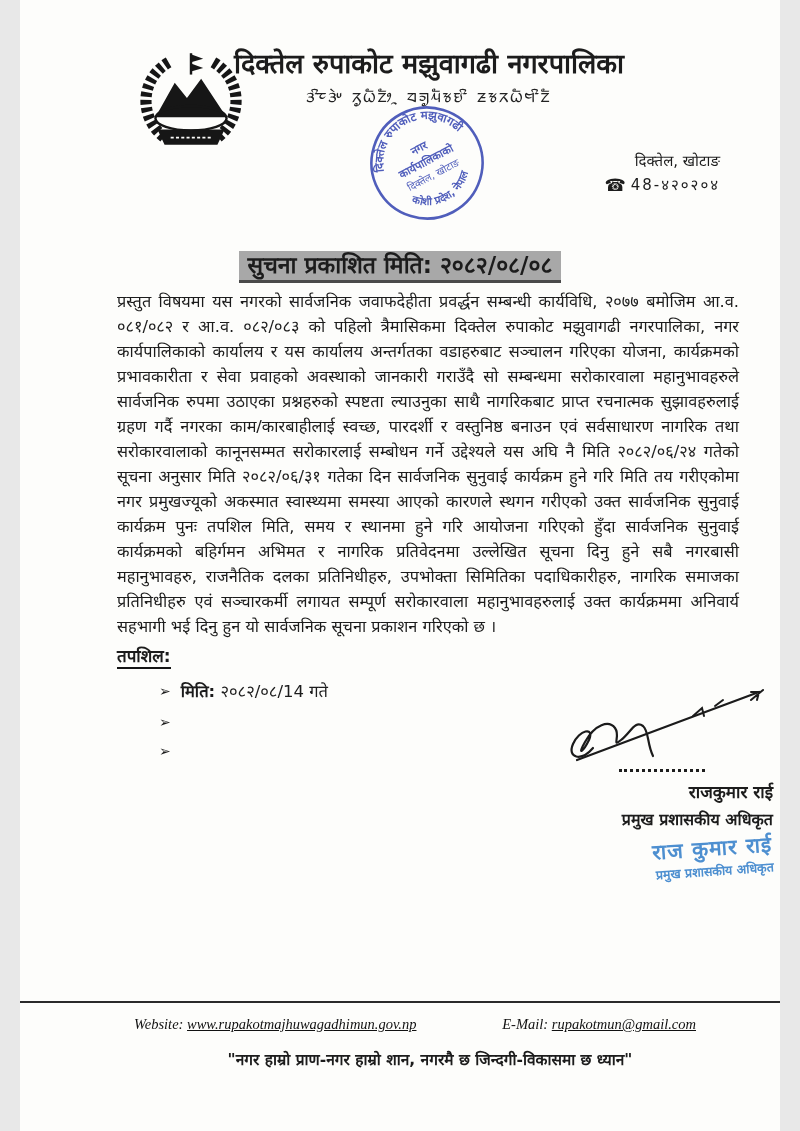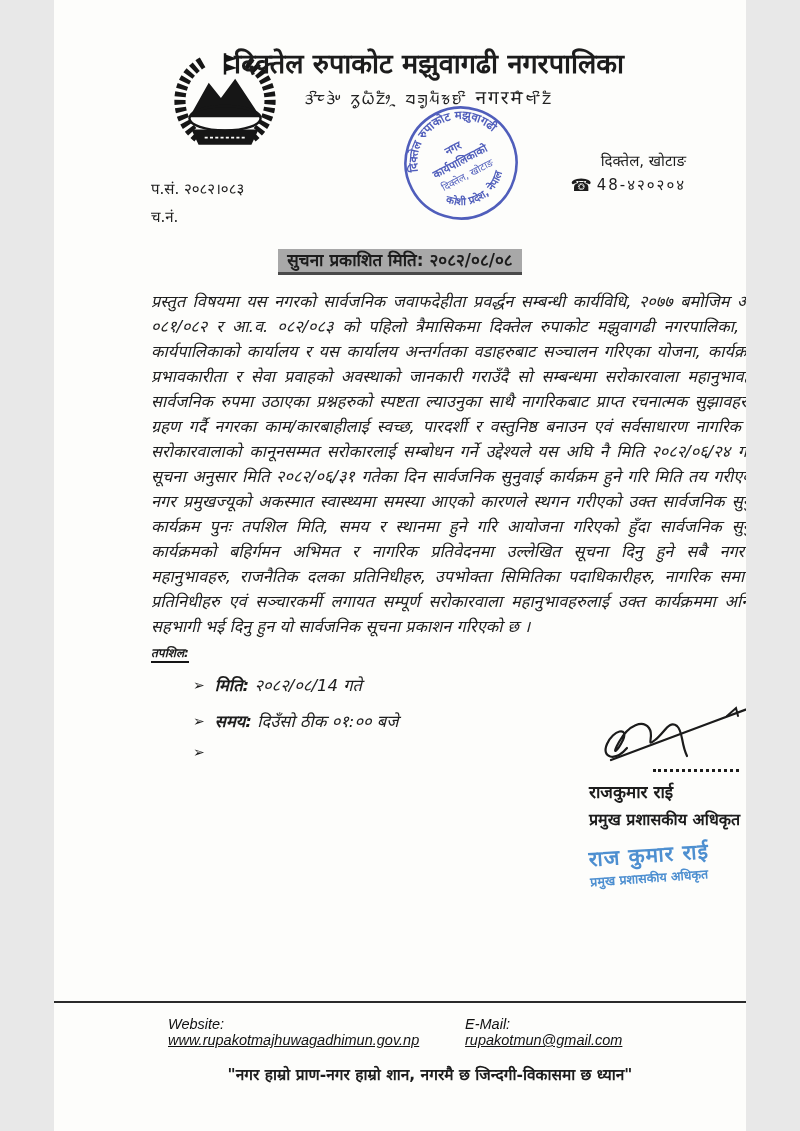--- a/index.html
+++ b/index.html
@@ -1,17 +1,17 @@
 <!DOCTYPE html>
 <html><head>
 <meta charset="utf-8">
 <style>
   html,body { margin:0; padding:0; background:#e8e8e8; }
   .page {
-    position:relative; width:692px; height:1131px; margin:0 auto;
+    position:relative; width:760px; height:1131px; margin:0 auto;
     background:#fdfdfb; color:#1c1c1c; overflow:hidden;
     font-family:"DejaVu Sans","Liberation Sans",sans-serif;
   }
 
   
   .logo { position:absolute; left:110px; top:50px; width:122px; height:102px; }
   .header-text { position:absolute; top:48px; left:0; width:100%; box-sizing:border-box;
                  padding-left:58px; text-align:center; }
   .muni-name  { font-size:27px; font-weight:bold; margin:0; line-height:1.15; }
   .kirat-line { font-size:19px; margin-top:5px; letter-spacing:2px; color:#222; }
@@ -22,48 +22,48 @@
 
   .meta-left  { position:absolute; left:97px;  top:176px; font-size:15px; line-height:1.85; }
   .meta-right { position:absolute; right:60px; top:150px; font-size:15px; text-align:right; line-height:1.5; }
   .phone-row  { display:flex; align-items:center; gap:5px; justify-content:flex-end; letter-spacing:2px; }
   .phone-icon { font-size:17px; letter-spacing:0; }
 
   
   .notice-title { position:absolute; top:214px; left:0; width:100%; text-align:center; }
   .notice-title span { font-size:21px; font-weight:bold; border-bottom:2.5px solid #151515; padding:0 5px 2px; }
   .published { position:absolute; top:248px; left:0; width:100%; text-align:center; }
-  .published span { font-size:17px; font-weight:bold; background:#a8a8a8; border-bottom:3px solid #4a4a4a;
+  .published span { font-size:23px; font-weight:bold; background:#a8a8a8; border-bottom:3px solid #4a4a4a;
                     padding:1px 9px 2px; }
 
   
-  .main { position:absolute; top:289px; left:97px; width:622px;font-style:italic; }
+  .main { position:absolute; top:289px; left:97px; width:622px; }
   .body-text { font-size:16.3px; line-height:25px; text-align:justify; margin:0; }
-  .details-heading { display:inline-block; font-size:12px; font-weight:bold; border-bottom:2px solid #151515; margin-top:5px; }
+  .details-heading { display:inline-block; font-size:17px; font-weight:bold; border-bottom:2px solid #151515; margin-top:5px; }
   .details-sub { font-size:17px; font-weight:bold; margin-top:7px; }
   .details-list { margin:10px 0 0 0; padding:0; list-style:none; }
   .details-list li { display:flex; align-items:baseline; gap:10px; margin:0 0 13px 42px; font-size:16.5px; }
   .bullet { font-size:14px; position:relative; top:-1px; }
   .detail-label { font-weight:bold; }
 
   
-  .signature { position:absolute; left:535px; top:686px; width:218px; text-align:left; }
+  .signature { position:absolute; left:535px; top:686px; width:218px; text-align:right; }
   .sig-svg { display:block; width:218px; height:86px; }
   .dotline { width:86px; margin:-3px 0 0 64px; border-bottom:3px dotted #1d1d1d; }
   .sig-name { font-size:17px; font-weight:bold; margin-top:8px; }
   .sig-role { font-size:16px; font-weight:bold; margin-top:5px; }
   .sig-stamp { margin-top:7px; transform:rotate(-4deg); color:#3f86cd; }
   .sig-stamp-name { font-size:21px; font-weight:bold; letter-spacing:1px; opacity:.92; }
   .sig-stamp-role { font-size:12.5px; font-weight:bold; margin-top:1px; opacity:.92; }
 
   
   .footer { position:absolute; left:0; right:0; top:1001px; border-top:2.5px solid #2b2b2b;
             padding:13px 84px 0 114px; }
   .footer-row { display:flex; justify-content:space-between; align-items:baseline;
-                font-family:Liberation Sans, sans-serif; font-style:italic; font-size:14.5px; color:#111; }
+                font-family:Liberation Serif, serif; font-style:italic; font-size:14.5px; color:#111; }
   .footer-row a { color:#111; text-decoration:underline; }
   .tagline { text-align:center; font-weight:bold; font-size:15.5px; margin-top:15px; padding-left:30px; }
 </style>
 </head>
 <body>
 
 <div class="page">
 
   <svg class="logo" viewBox="0 0 120 100" aria-hidden="true">
     <path d="M38,12 C10,28 8,66 34,86" stroke="#161616" stroke-width="11" fill="none" stroke-dasharray="4.5 3"></path>
@@ -72,44 +72,40 @@
     <path d="M60,4 l12,4.5 l-12,3.5 z" fill="#161616"></path>
     <path d="M60,13 l12,4.5 l-12,3.5 z" fill="#161616"></path>
     <path d="M25,66 L44,32 L56,47 L70,28 L95,66 Z" fill="#161616"></path>
     <ellipse cx="60" cy="67" rx="35" ry="12" fill="none" stroke="#161616" stroke-width="2.4"></ellipse>
     <path d="M27,78 L93,78 L86,93 L34,93 Z" fill="#161616"></path>
     <line x1="40" y1="86" x2="80" y2="86" stroke="#fdfdfb" stroke-width="1.6" stroke-dasharray="3 2.2"></line>
   </svg>
 
   <div class="header-text">
     <div class="muni-name">दिक्तेल रुपाकोट मझुवागढी नगरपालिका</div>
-    <div class="kirat-line">ᤋᤡᤰᤋᤧᤸ ᤖᤢᤐᤠᤁᤥᤳ ᤔᤈᤢᤘᤠᤃᤎᤡ नगरमᤠᤗᤡᤁᤠ</div>
+    <div class="kirat-line">ᤋᤡᤰᤋᤧᤸ ᤖᤢᤐᤠᤁᤥᤳ ᤔᤈᤢᤘᤠᤃᤎᤡ ᤏᤃᤖᤐᤠᤗᤡᤁᤠ</div>
   </div>
 
   <svg class="round-stamp" viewBox="0 0 118 118" aria-hidden="true">
     <circle cx="59" cy="59" r="55.5" fill="none" stroke="#2b3cae" stroke-width="2.6"></circle>
     <defs>
       <path id="arcTop" d="M 15,59 A 44,44 0 0 1 103,59" fill="none"></path>
       <path id="arcBot" d="M 17,59 A 42,42 0 0 0 101,59" fill="none"></path>
     </defs>
     <text font-size="11.5" fill="#2b3cae" font-weight="bold">
       <textPath href="#arcTop" startOffset="50%" text-anchor="middle">दिक्तेल रुपाकोट मझुवागढी</textPath>
     </text>
     <text font-size="10.5" fill="#2b3cae" font-weight="bold">
       <textPath href="#arcBot" startOffset="50%" text-anchor="middle">कोशी प्रदेश, नेपाल</textPath>
     </text>
     <text x="59" y="46" font-size="11" fill="#2b3cae" text-anchor="middle" font-weight="bold">नगर</text>
     <text x="59" y="61" font-size="11" fill="#2b3cae" text-anchor="middle" font-weight="bold">कार्यपालिकाको</text>
     <text x="59" y="76" font-size="10" fill="#2b3cae" text-anchor="middle">दिक्तेल, खोटाङ</text>
   </svg>
 
-  <div class="meta-left">
-    <div>प.सं. २०८२।०८३</div>
-    <div>च.नं.</div>
-  </div>
   <div class="meta-right">
     <div>दिक्तेल, खोटाङ</div>
     <div class="phone-row">
       <span class="phone-icon">☎</span>
       <span>48-४२०२०४</span>
     </div>
   </div>
 
   <div class="published">
     <span>सुचना प्रकाशित मिति: २०८२/०८/०८</span>
@@ -121,22 +117,20 @@
     <div class="details-heading">तपशिल:</div>
 
     <ul class="details-list">
       <li>
         <span class="bullet">➢</span>
         <span><span class="detail-label">मिति:</span>
         <span>२०८२/०८/14 गते</span></span>
       </li>
       <li>
         <span class="bullet">➢</span>
-        <span><span class="detail-label">समय:</span>
-        <span>दिउँसो ठीक ०१:०० बजे</span></span>
       </li>
       <li>
         <span class="bullet">➢</span>
       </li>
     </ul>
   </div>
 
   <div class="signature">
     <svg class="sig-svg" viewBox="0 0 218 86" aria-hidden="true">
       <path d="M38,62 C26,76 12,72 18,58 C24,44 40,40 34,54 C28,66 22,70 30,56 C40,38 54,34 60,42 C66,50 56,62 66,54 C76,46 80,34 88,40 C94,45 92,58 98,70" fill="none" stroke="#1b1b1b" stroke-width="2.2" stroke-linecap="round"></path>

